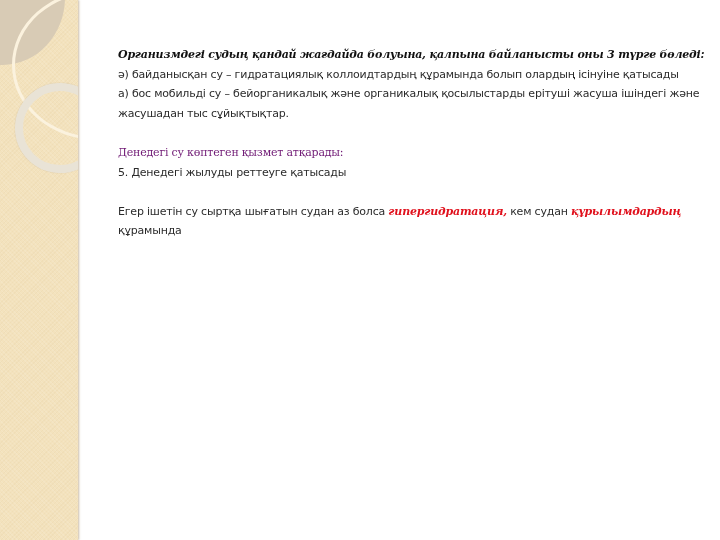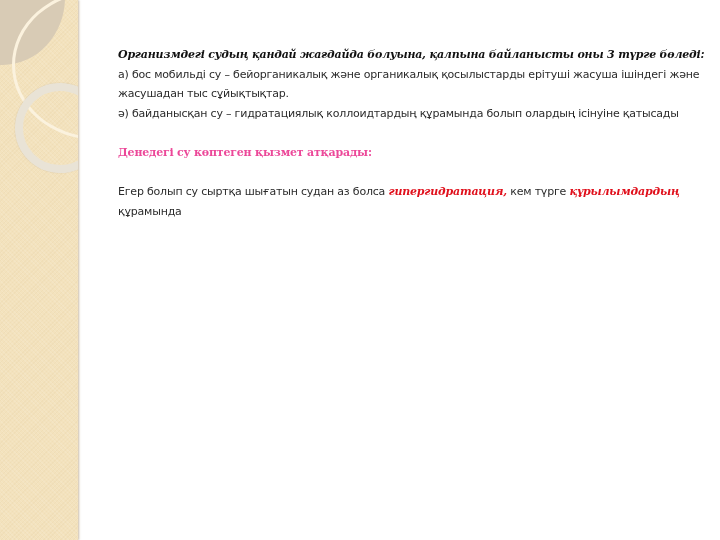--- a/index.html
+++ b/index.html
@@ -39,42 +39,43 @@
       position: absolute; left: 118px; top: 45px; width: 590px;
       font-size: 11px; line-height: 19.6px; color: #2b2b2b;
       letter-spacing: -0.2px;
     }
     .content p { margin: 0; }
     .heading-it {
       font-family: "DejaVu Serif", serif; font-weight: bold; font-style: italic;
       color: #111;
     }
     .heading-b {
-      font-family: "DejaVu Serif", serif; font-weight: bold; color: #ec4899;
+      font-family: "DejaVu Serif", serif; font-weight: normal; color: #701a75;
     }
     .gap { height: 19.6px; }
     .red-term {
       font-family: "DejaVu Serif", serif; font-weight: bold; font-style: italic;
       color: #e0101c;
     }
   </style>
 </head>
 <body>
 
 <div class="side-panel">
   <div class="blob"></div>
   <div class="ring-large"></div>
   <div class="ring-small"></div>
 </div>
 
 <div class="content">
   <p class="heading-it">Организмдегі судың қандай жағдайда болуына, қалпына байланысты оны 3 түрге бөледі:</p>
+  <p>ә) байданысқан су – гидратациялық коллоидтардың құрамында болып олардың ісінуіне қатысады</p>
   <p>а) бос мобильді су – бейорганикалық және органикалық қосылыстарды ерітуші жасуша ішіндегі және жасушадан тыс сұйықтықтар.</p>
-  <p>ә) байданысқан су – гидратациялық коллоидтардың құрамында болып олардың ісінуіне қатысады</p>
 
   <div class="gap"></div>
 
   <p class="heading-b">Денедегі су көптеген қызмет атқарады:</p>
+  <p>5. Денедегі жылуды реттеугe қатысады</p>
 
   <div class="gap"></div>
 
-  <p><span>Егер болып су сыртқа шығатын судан аз болса </span><span class="red-term">гипергидратация,</span><span> кем түрге </span><span class="red-term">құрылымдардың</span><span> құрамында</span></p>
+  <p><span>Егер ішетін су сыртқа шығатын судан аз болса </span><span class="red-term">гипергидратация,</span><span> кем судан </span><span class="red-term">құрылымдардың</span><span> құрамында</span></p>
 </div>
 
 </body></html>

